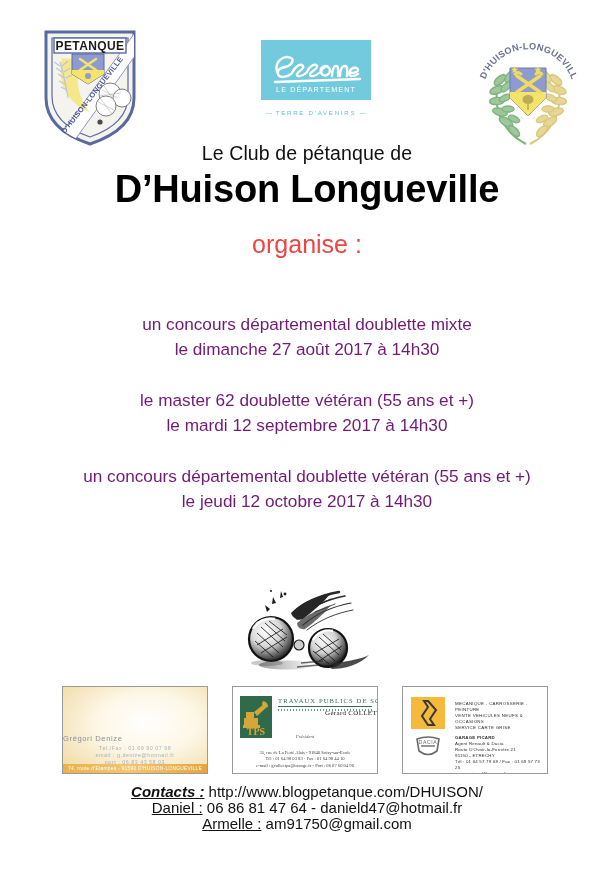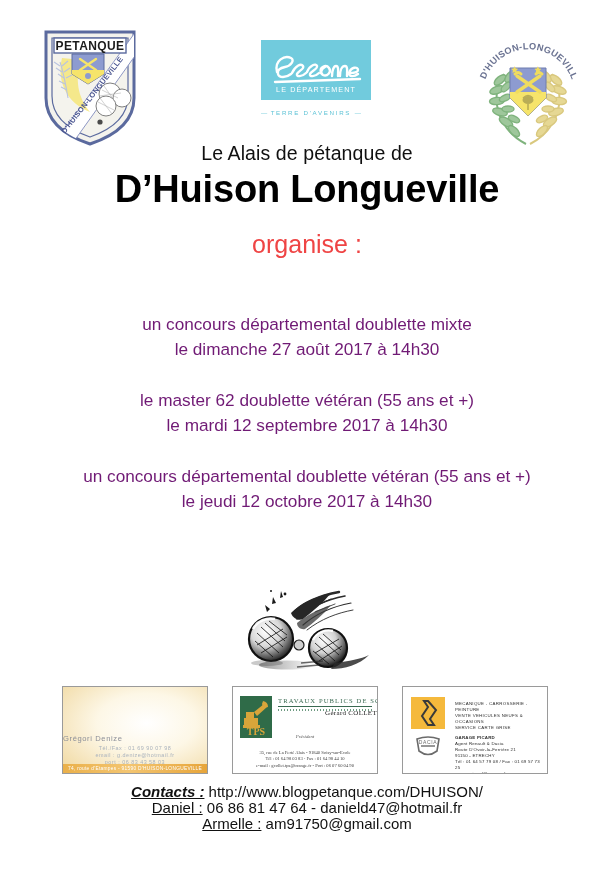--- a/index.html
+++ b/index.html
@@ -38,20 +38,21 @@
     height: 122px;
   }
   .shield-svg { display: block; width: 104px; height: 122px; }
 
   
   .essonne {
     position: absolute;
     left: 261px;
     top: 40px;
     width: 110px;
+    text-align: center;
   }
   .essonne-box {
     width: 110px;
     height: 60px;
     background: #71CBDD;
     position: relative;
     display: block;
   }
   .essonne-svg { display:block; width:110px; height:60px; }
   .essonne-terre {
@@ -445,21 +446,21 @@
 
         <text font-family="Liberation Sans, sans-serif" font-size="9.2" font-weight="bold" fill="#6b7392" letter-spacing="0.3">
           <textPath href="#arcPath" startOffset="4%">D'HUISON-LONGUEVILLE</textPath>
         </text>
       </svg>
 
     </div>
   </div>
 
   <div class="title-block">
-    <div class="line-club">Le Alais de pétanque de</div>
+    <div class="line-club">Le Club de pétanque de</div>
     <div class="line-commune">D’Huison Longueville</div>
     <div class="line-organise">organise :</div>
   </div>
 
   <div class="events">
     <div class="event">
       <div class="event-name">un concours départemental doublette mixte</div>
       <div class="event-date">le dimanche 27 août 2017 à 14h30</div>
     </div>
     <div class="event">

